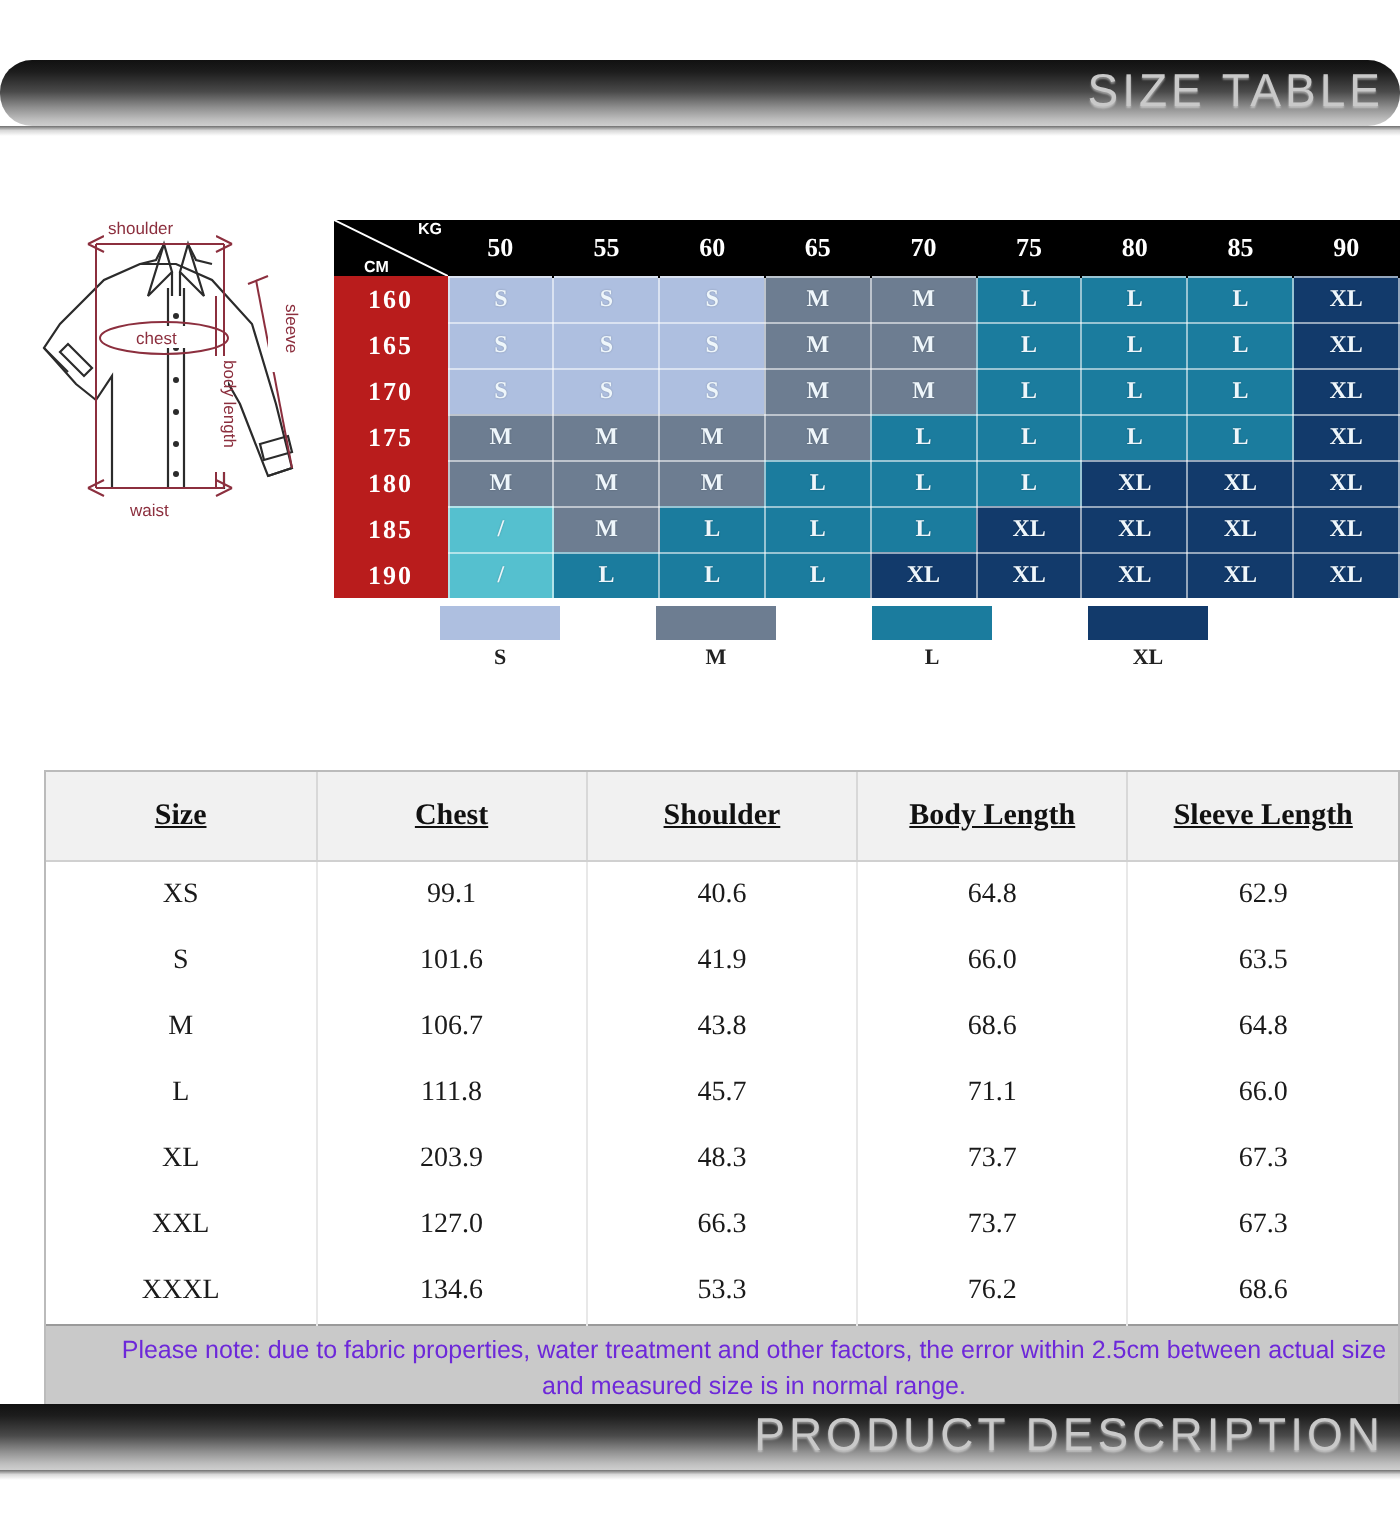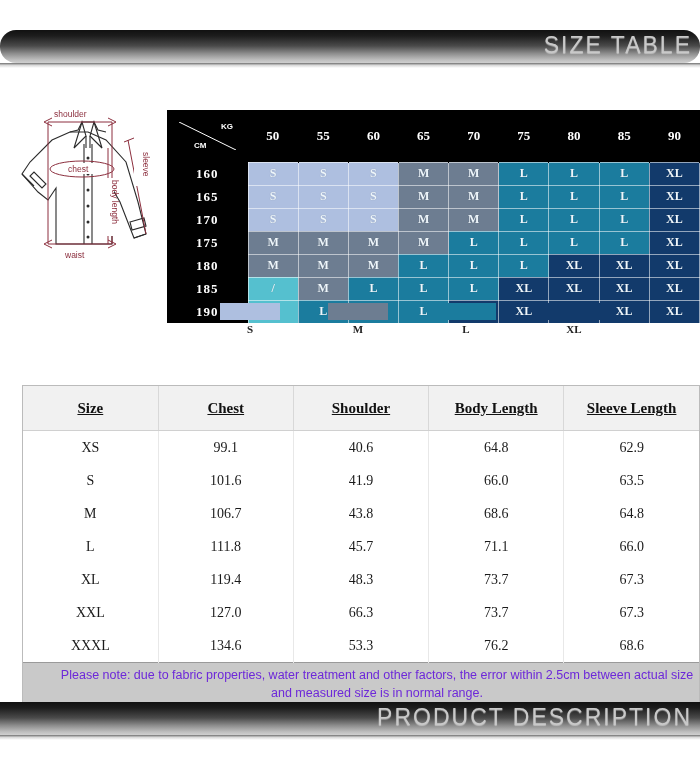--- a/index.html
+++ b/index.html
@@ -78,21 +78,21 @@
     padding: 0;
     text-align: center;
     vertical-align: middle;
     font-size: 12px;
     font-weight: bold;
   }
   .matrix .corner {
     width: 57px;
     background: #000000;
     position: relative;
-    padding: 12px;
+    padding: 0;
   }
   .corner-inner {
     position: relative;
     width: 57px;
     height: 28px;
     overflow: hidden;
   }
   .corner-diag {
     position: absolute;
     left: 0; top: 0;
@@ -115,21 +115,21 @@
     font-weight: bold;
   }
   .matrix thead th.kg {
     background: #000000;
     color: #ffffff;
     font-size: 13px;
     height: 15px;
     border-right: 1px solid #000;
   }
   .matrix td.cm {
-    background: #000000;
+    background: #b91c1c;
     color: #ffffff;
     font-size: 13px;
     width: 57px;
     letter-spacing: 1px;
   }
   .matrix td.cell {
     color: #eef6fb;
     font-size: 12px;
     border: 1px solid rgba(255,255,255,0.55);
     text-shadow: 0 0 1px rgba(0,0,0,0.25);
@@ -453,21 +453,21 @@
         </tr>
         <tr>
           <td>L</td>
           <td>111.8</td>
           <td>45.7</td>
           <td>71.1</td>
           <td>66.0</td>
         </tr>
         <tr>
           <td>XL</td>
-          <td>119.4</td>
+          <td>203.9</td>
           <td>48.3</td>
           <td>73.7</td>
           <td>67.3</td>
         </tr>
         <tr>
           <td>XXL</td>
           <td>127.0</td>
           <td>66.3</td>
           <td>73.7</td>
           <td>67.3</td>

